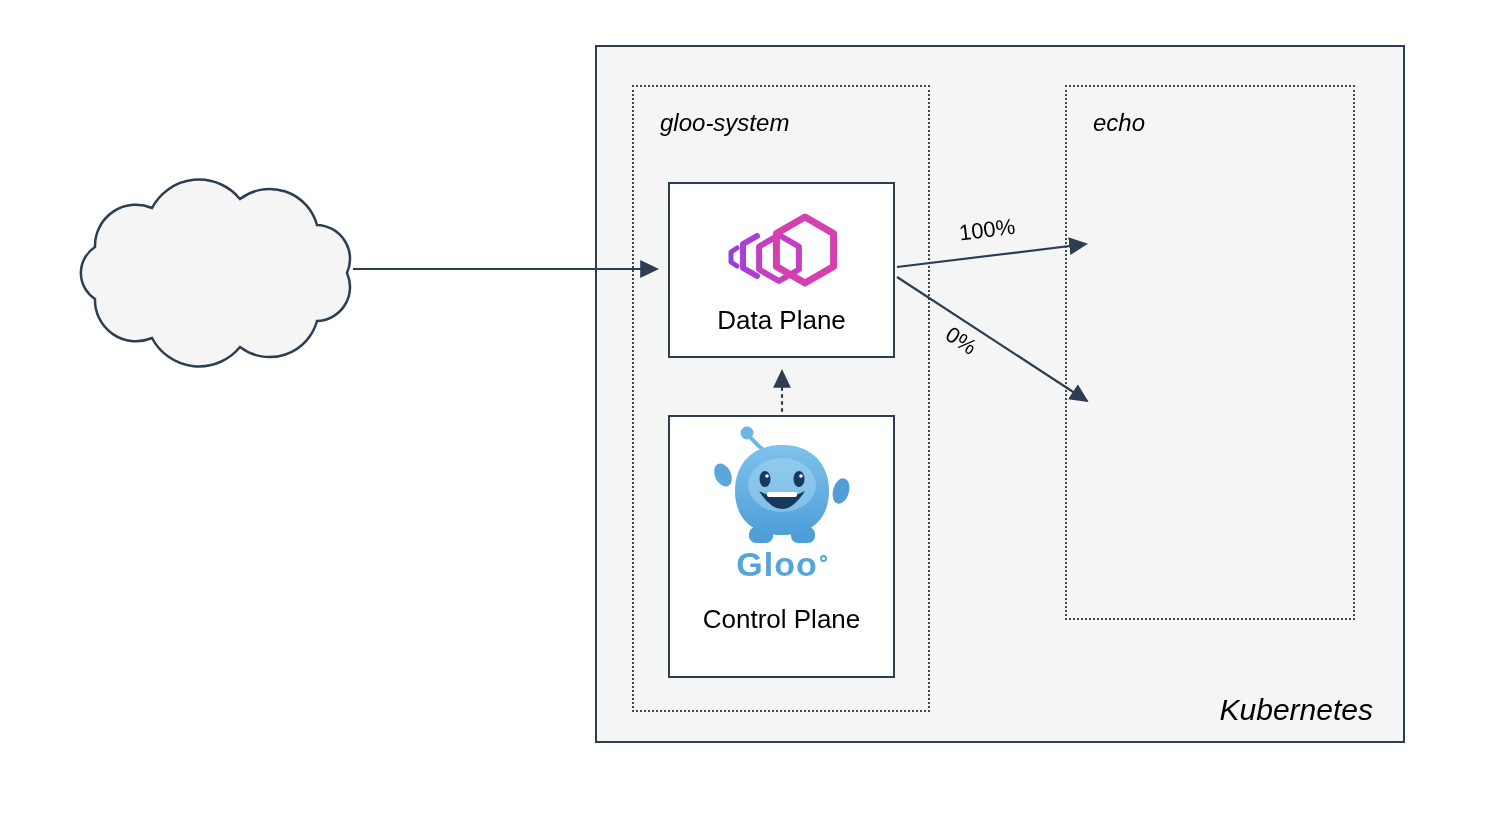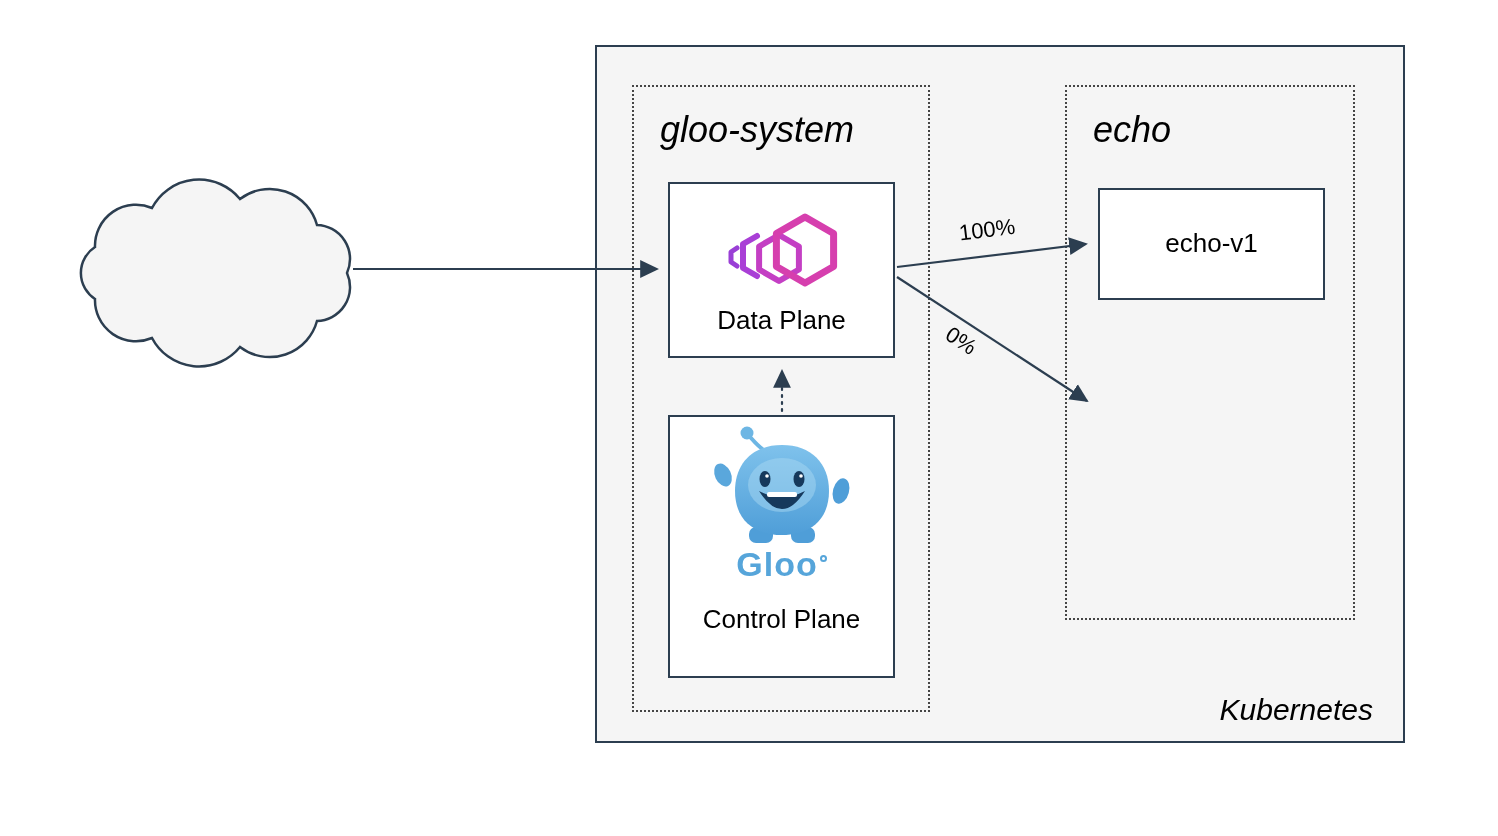--- a/index.html
+++ b/index.html
@@ -18,21 +18,21 @@
 
   
   .k8s-box{left:595px;top:45px;width:810px;height:698px;background:var(--cluster-fill);
            border:2px solid var(--stroke);z-index:1;}
   .k8s-label{position:absolute;right:30px;bottom:14px;font-style:italic;font-size:30px;color:var(--text);margin-top:36px;}
 
   
   .ns{border:2px dotted var(--dotted-border);z-index:2;}
   .ns-gloo{left:632px;top:85px;width:298px;height:627px;}
   .ns-echo{left:1065px;top:85px;width:290px;height:535px;}
-  .ns-label{position:absolute;left:26px;top:22px;font-style:italic;font-size:36px;color:var(--text);}
+  .ns-label{position:absolute;left:26px;top:22px;font-style:italic;font-size:24px;color:var(--text);}
 
   
   .node{background:var(--node-fill);border:2px solid var(--stroke);z-index:3;
         display:flex;flex-direction:column;align-items:center;}
   .node-label{font-size:26px;color:var(--text);line-height:1.15;}
   .data-plane{left:668px;top:182px;width:227px;height:176px;justify-content:center;gap:10px;}
   .control-plane{left:668px;top:415px;width:227px;height:263px;padding-top:6px;}
   .echo-node{width:227px;height:112px;justify-content:center;}
   .echo-v1{left:1098px;top:188px;}
   .echo-v2{left:1098px;top:355px;}
@@ -109,23 +109,20 @@
       <path d="M30 44 L24 48 L24 58 L30 62" fill="none" stroke="#9a3fd6" stroke-width="5" stroke-linecap="round" stroke-linejoin="round"></path>
       <path d="M50 32 L36 40 L36 64 L50 72" fill="none" stroke="#a93fd6" stroke-width="6" stroke-linecap="round" stroke-linejoin="round"></path>
 
       <path d="M91.9 65.5 L72 77 L52.1 65.5 L52.1 42.5 L72 31 L91.9 42.5 Z" fill="none" stroke="#c43fc4" stroke-width="6" stroke-linejoin="round"></path>
 
       <path d="M126.6 62.5 L98 79 L69.4 62.5 L69.4 29.5 L98 13 L126.6 29.5 Z" fill="none" stroke="#d63fae" stroke-width="7" stroke-linejoin="round"></path>
     </svg>
     <div class="node-label">Data Plane</div>
   </div>
 
-  <div class="abs node echo-node echo-v1">
-    <div class="node-label">echo-v1</div>
-  </div>
 
 
 
   <svg class="overlay" width="1498" height="836" viewBox="0 0 1498 836">
     <defs>
       <marker id="ah" viewBox="0 0 10 10" refX="8.5" refY="5" markerWidth="9" markerHeight="9" orient="auto-start-reverse">
         <path d="M0 0.5 L9.5 5 L0 9.5 Z" fill="#2c3e50"></path>
       </marker>
     </defs>
 

